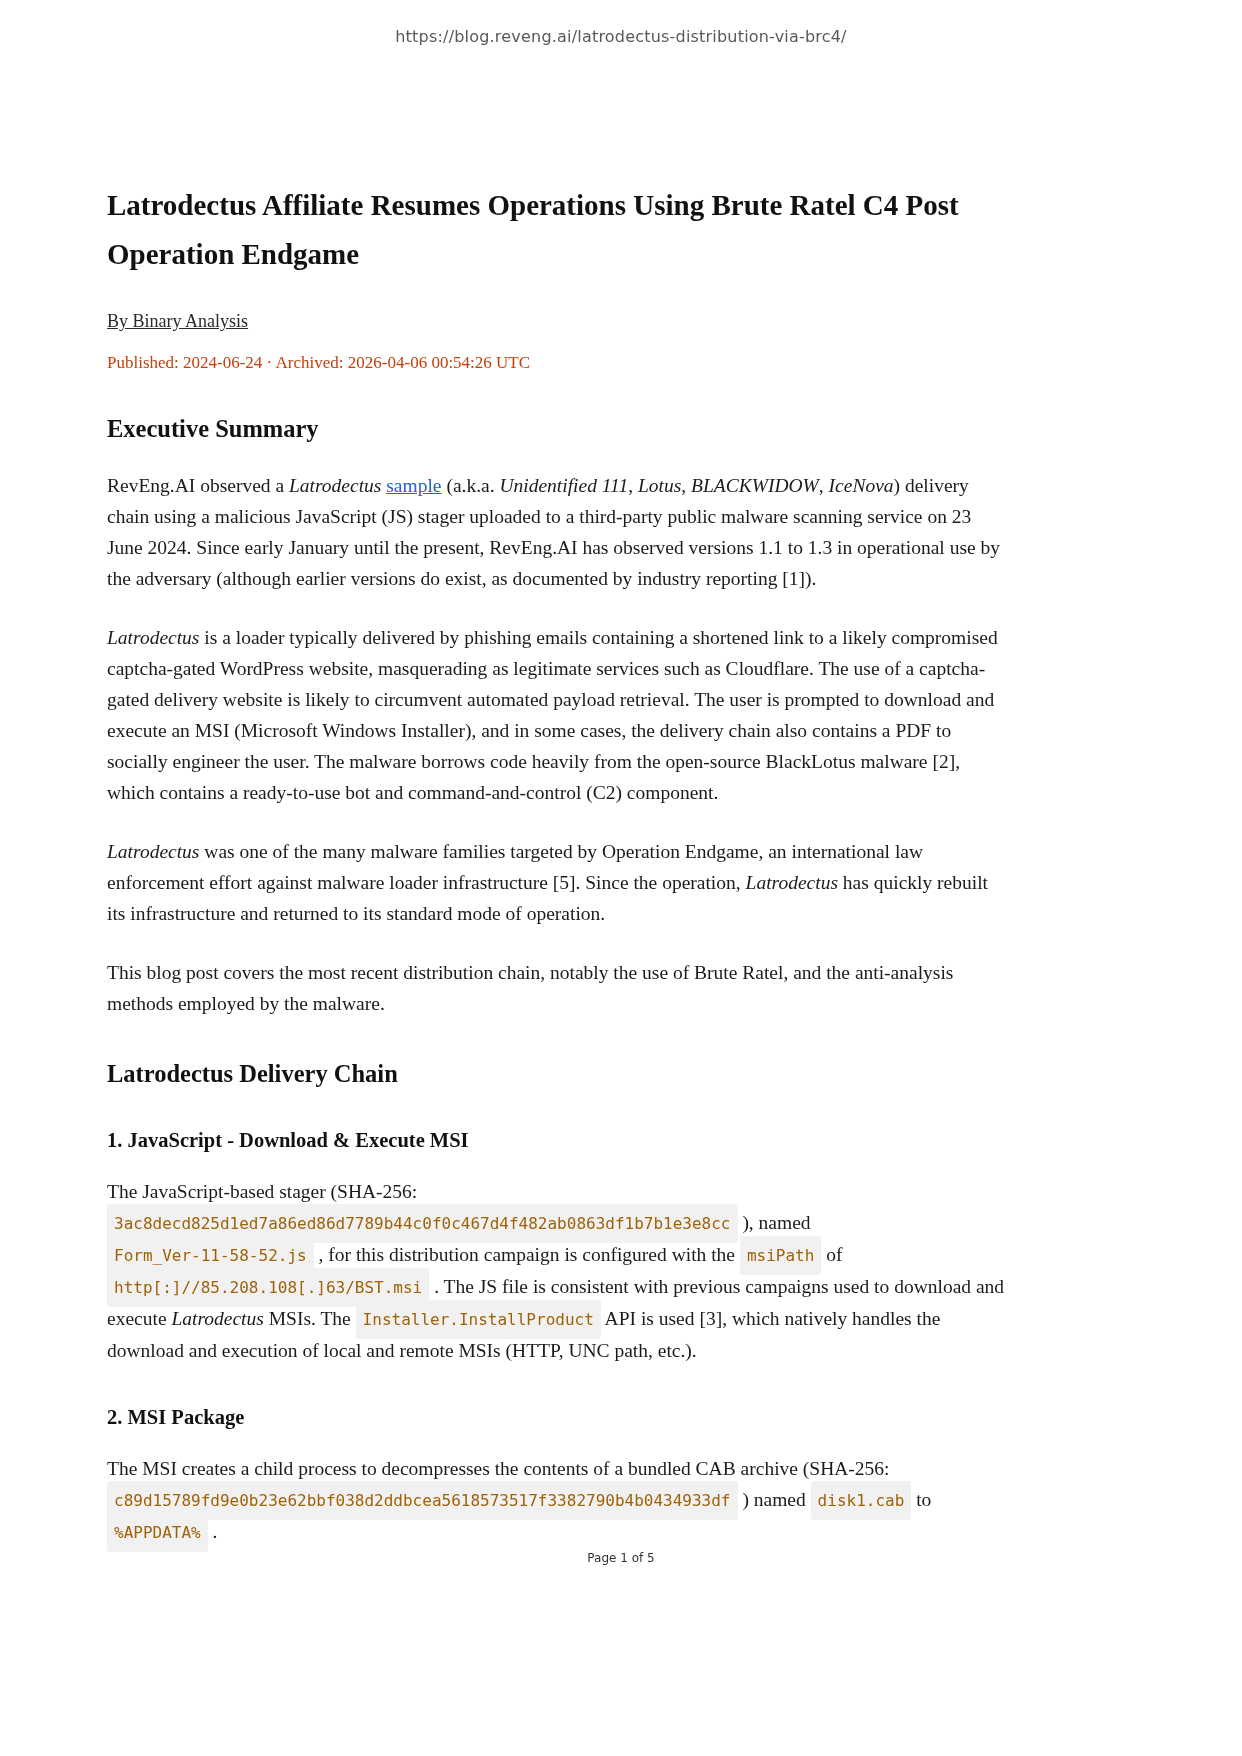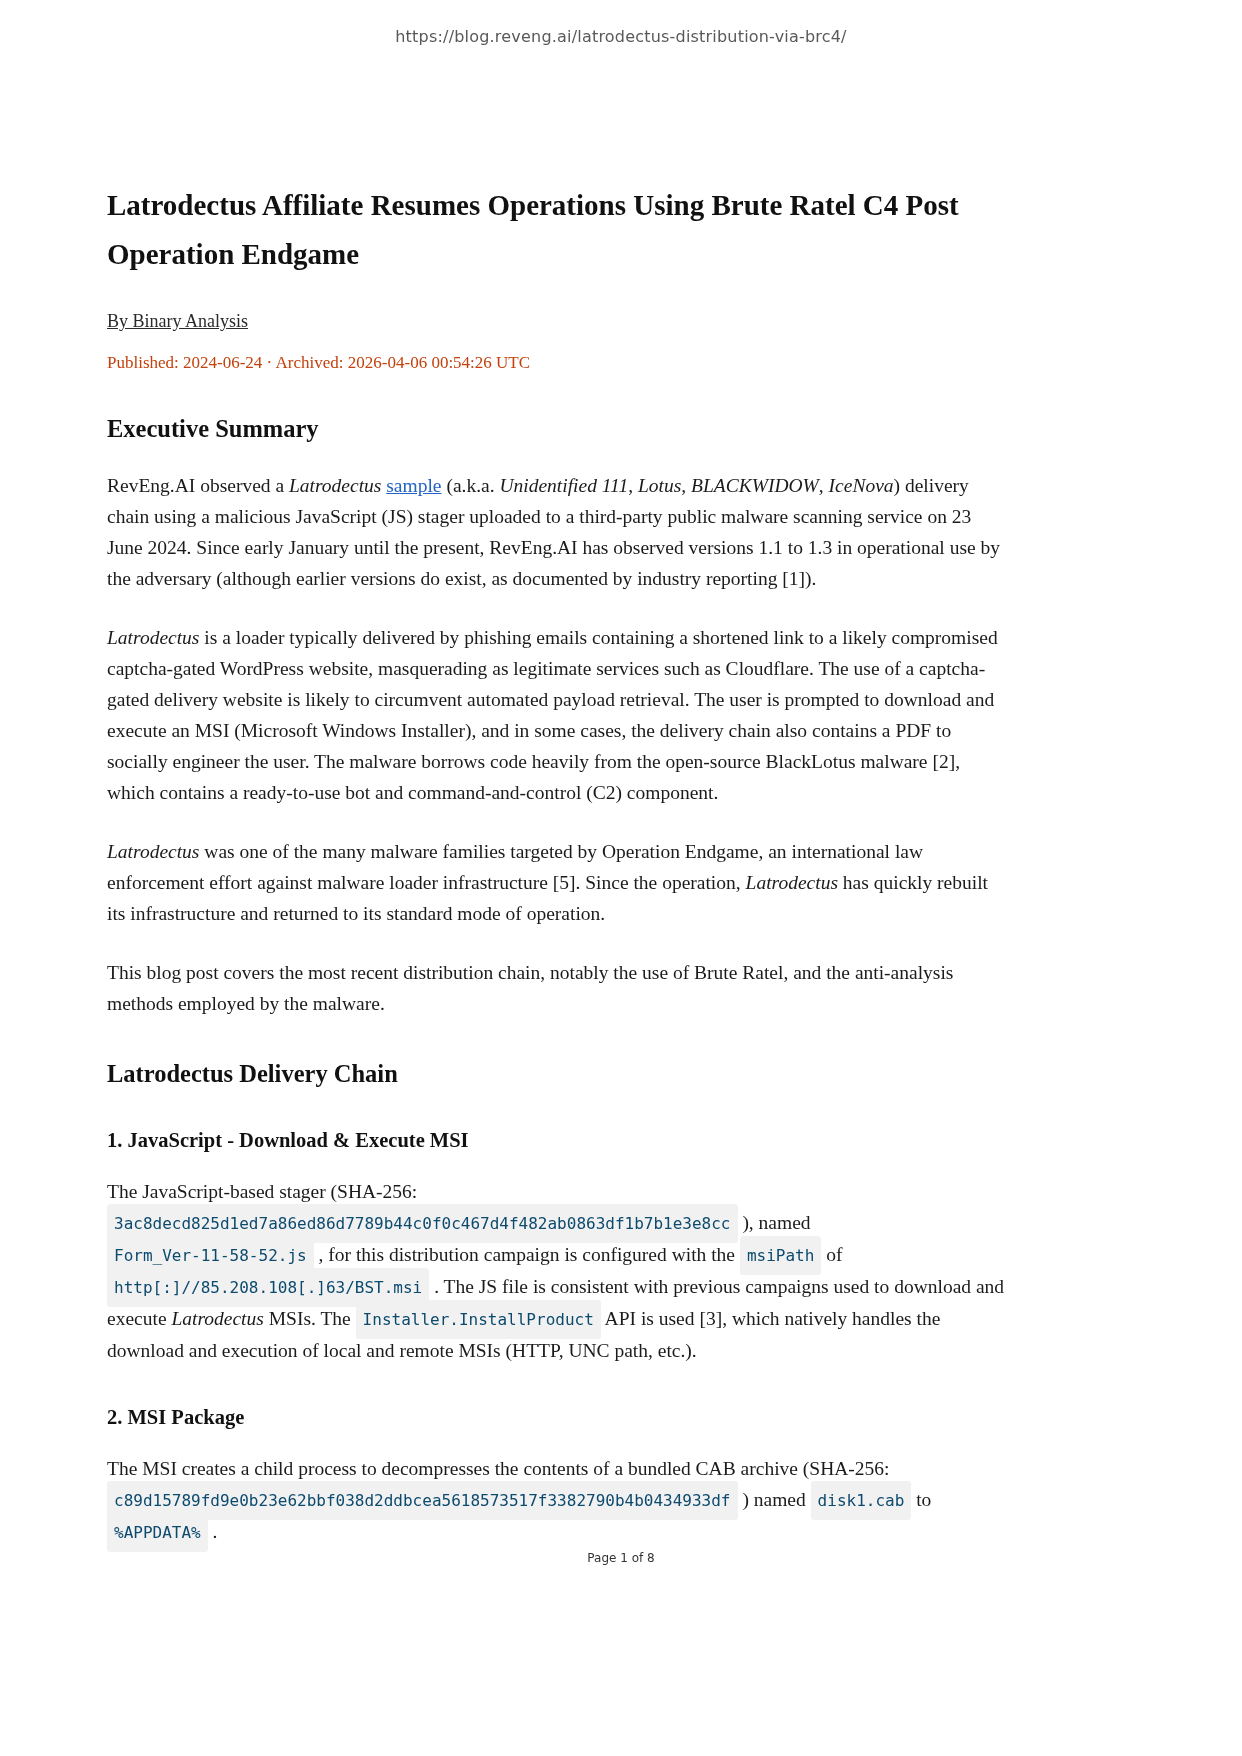--- a/index.html
+++ b/index.html
@@ -84,21 +84,21 @@
 
   .it { font-style: italic; }
 
   .code {
     font-family: "DejaVu Sans Mono", "Liberation Mono", monospace;
     font-size: 16px;
     background: var(--codebg, #f1f1f1);
     padding: 10px 7px;
     border-radius: 3px;
     white-space: nowrap;
-    color: #0c4a6e;
+    color: #a16207;
   }
 
   a.link {
     color: var(--link, #2363c5);
     text-decoration: underline;
     cursor: pointer;
   }
 
   .footer {
     position: absolute;
@@ -141,15 +141,15 @@
     <h3 class="subsection">1. JavaScript - Download &amp; Execute MSI</h3>
 
     <p class="body"><span>The JavaScript-based stager (SHA-256: </span><span class="code">3ac8decd825d1ed7a86ed86d7789b44c0f0c467d4f482ab0863df1b7b1e3e8cc</span><span> ), named </span><span class="code">Form_Ver-11-58-52.js</span><span> , for this distribution campaign is configured with the </span><span class="code">msiPath</span><span> of </span><span class="code">http[:]//85.208.108[.]63/BST.msi</span><span> . The JS file is consistent with previous campaigns used to download and execute </span><span class="it">Latrodectus</span><span> MSIs. The </span><span class="code">Installer.InstallProduct</span><span> API is used [3], which natively handles the download and execution of local and remote MSIs (HTTP, UNC path, etc.).</span></p>
 
     <h3 class="subsection">2. MSI Package</h3>
 
     <p class="body"><span>The MSI creates a child process to decompresses the contents of a bundled CAB archive (SHA-256: </span><span class="code">c89d15789fd9e0b23e62bbf038d2ddbcea5618573517f3382790b4b0434933df</span><span> ) named </span><span class="code">disk1.cab</span><span> to </span><span class="code">%APPDATA%</span><span> .</span></p>
 
   </article>
 
-  <div class="footer">Page 1 of 8</div>
+  <div class="footer">Page 1 of 5</div>
 
 </div>
 
 </body></html>

